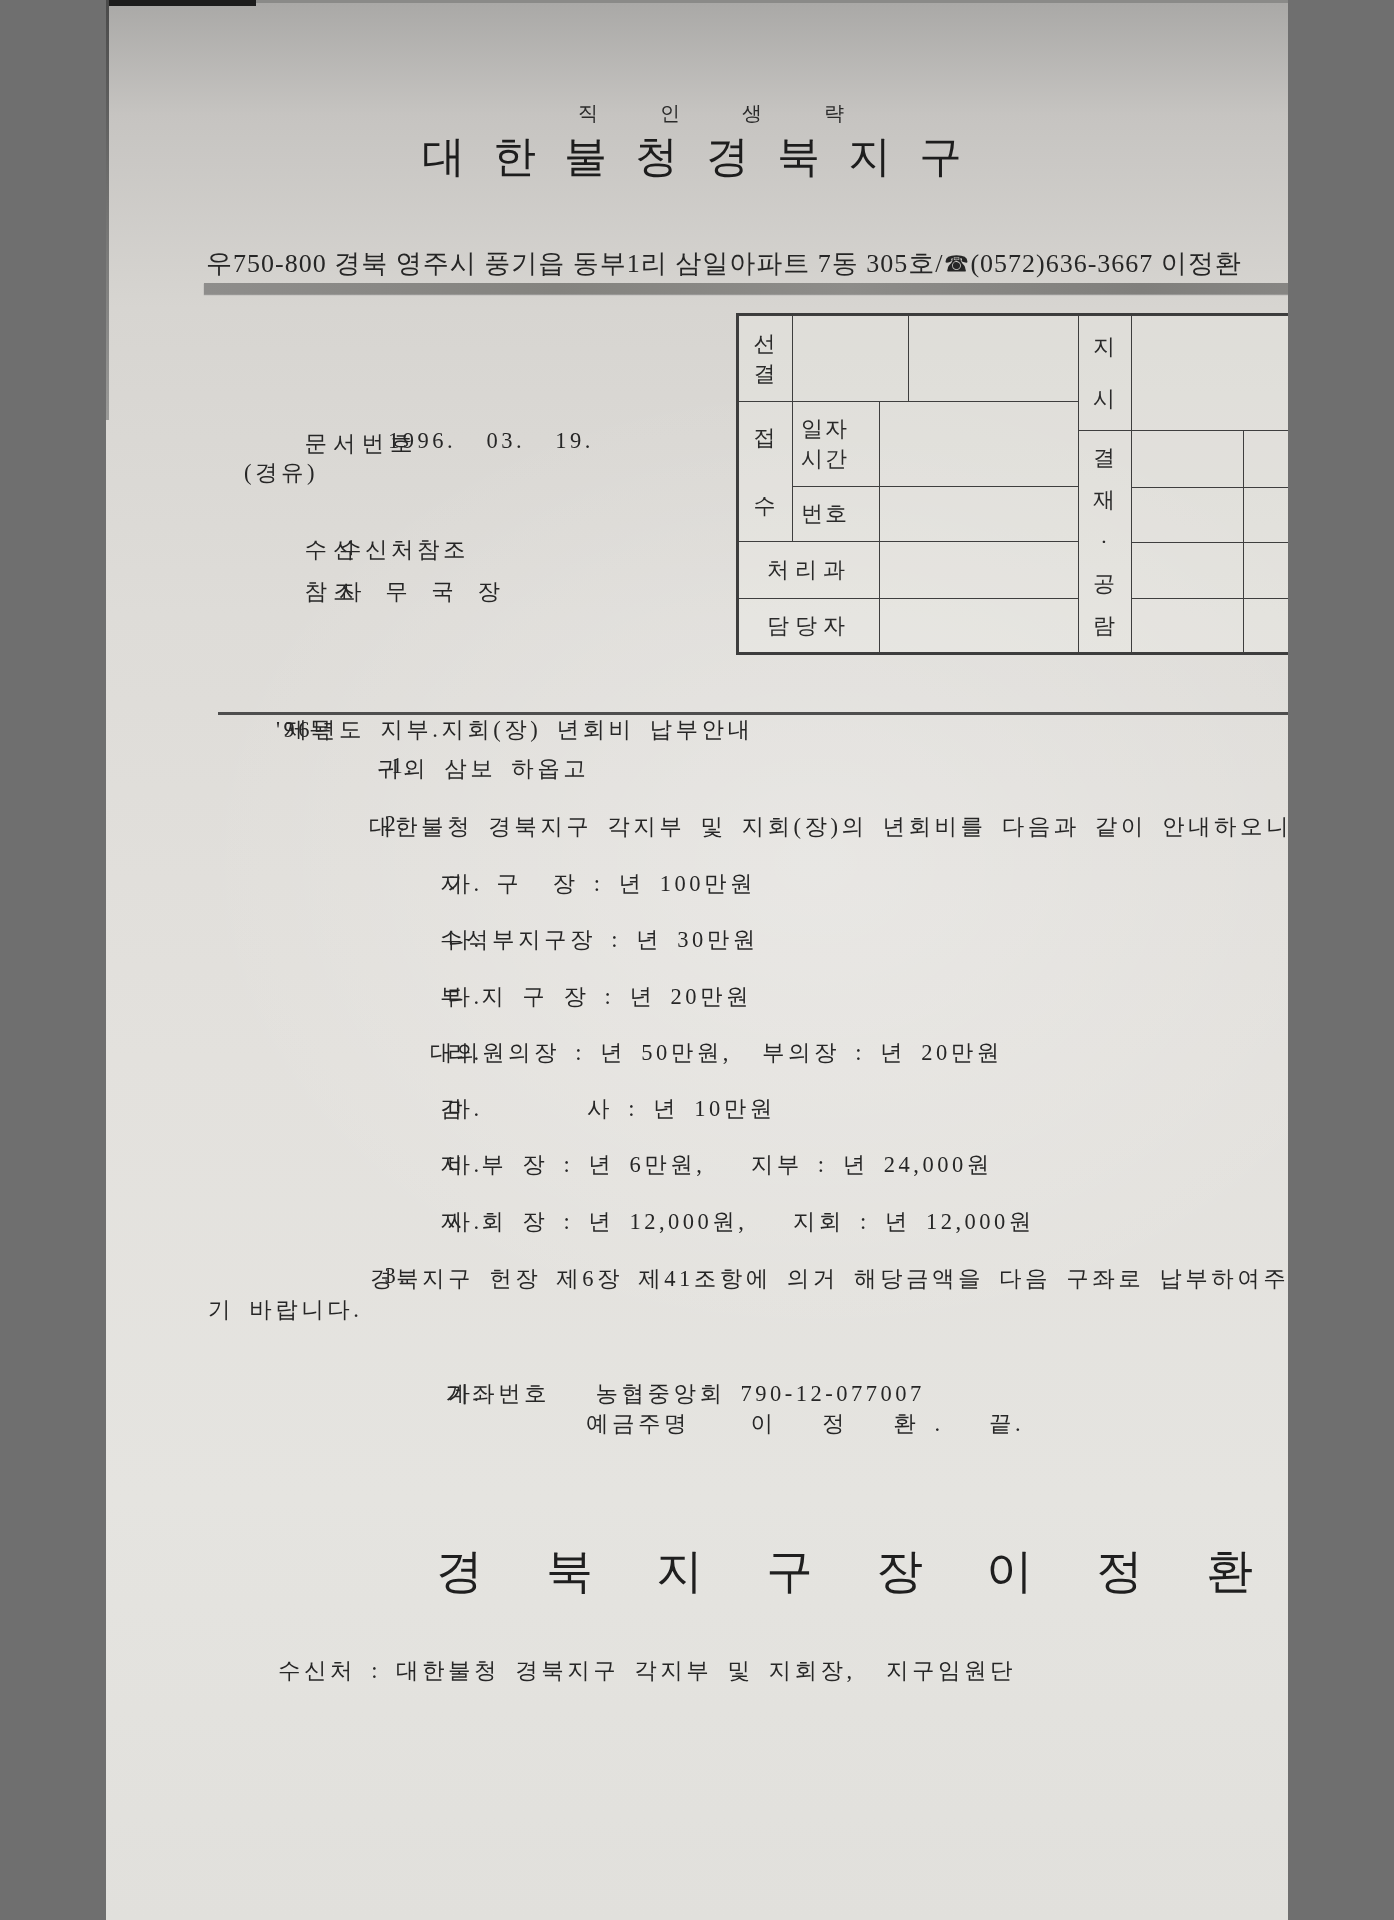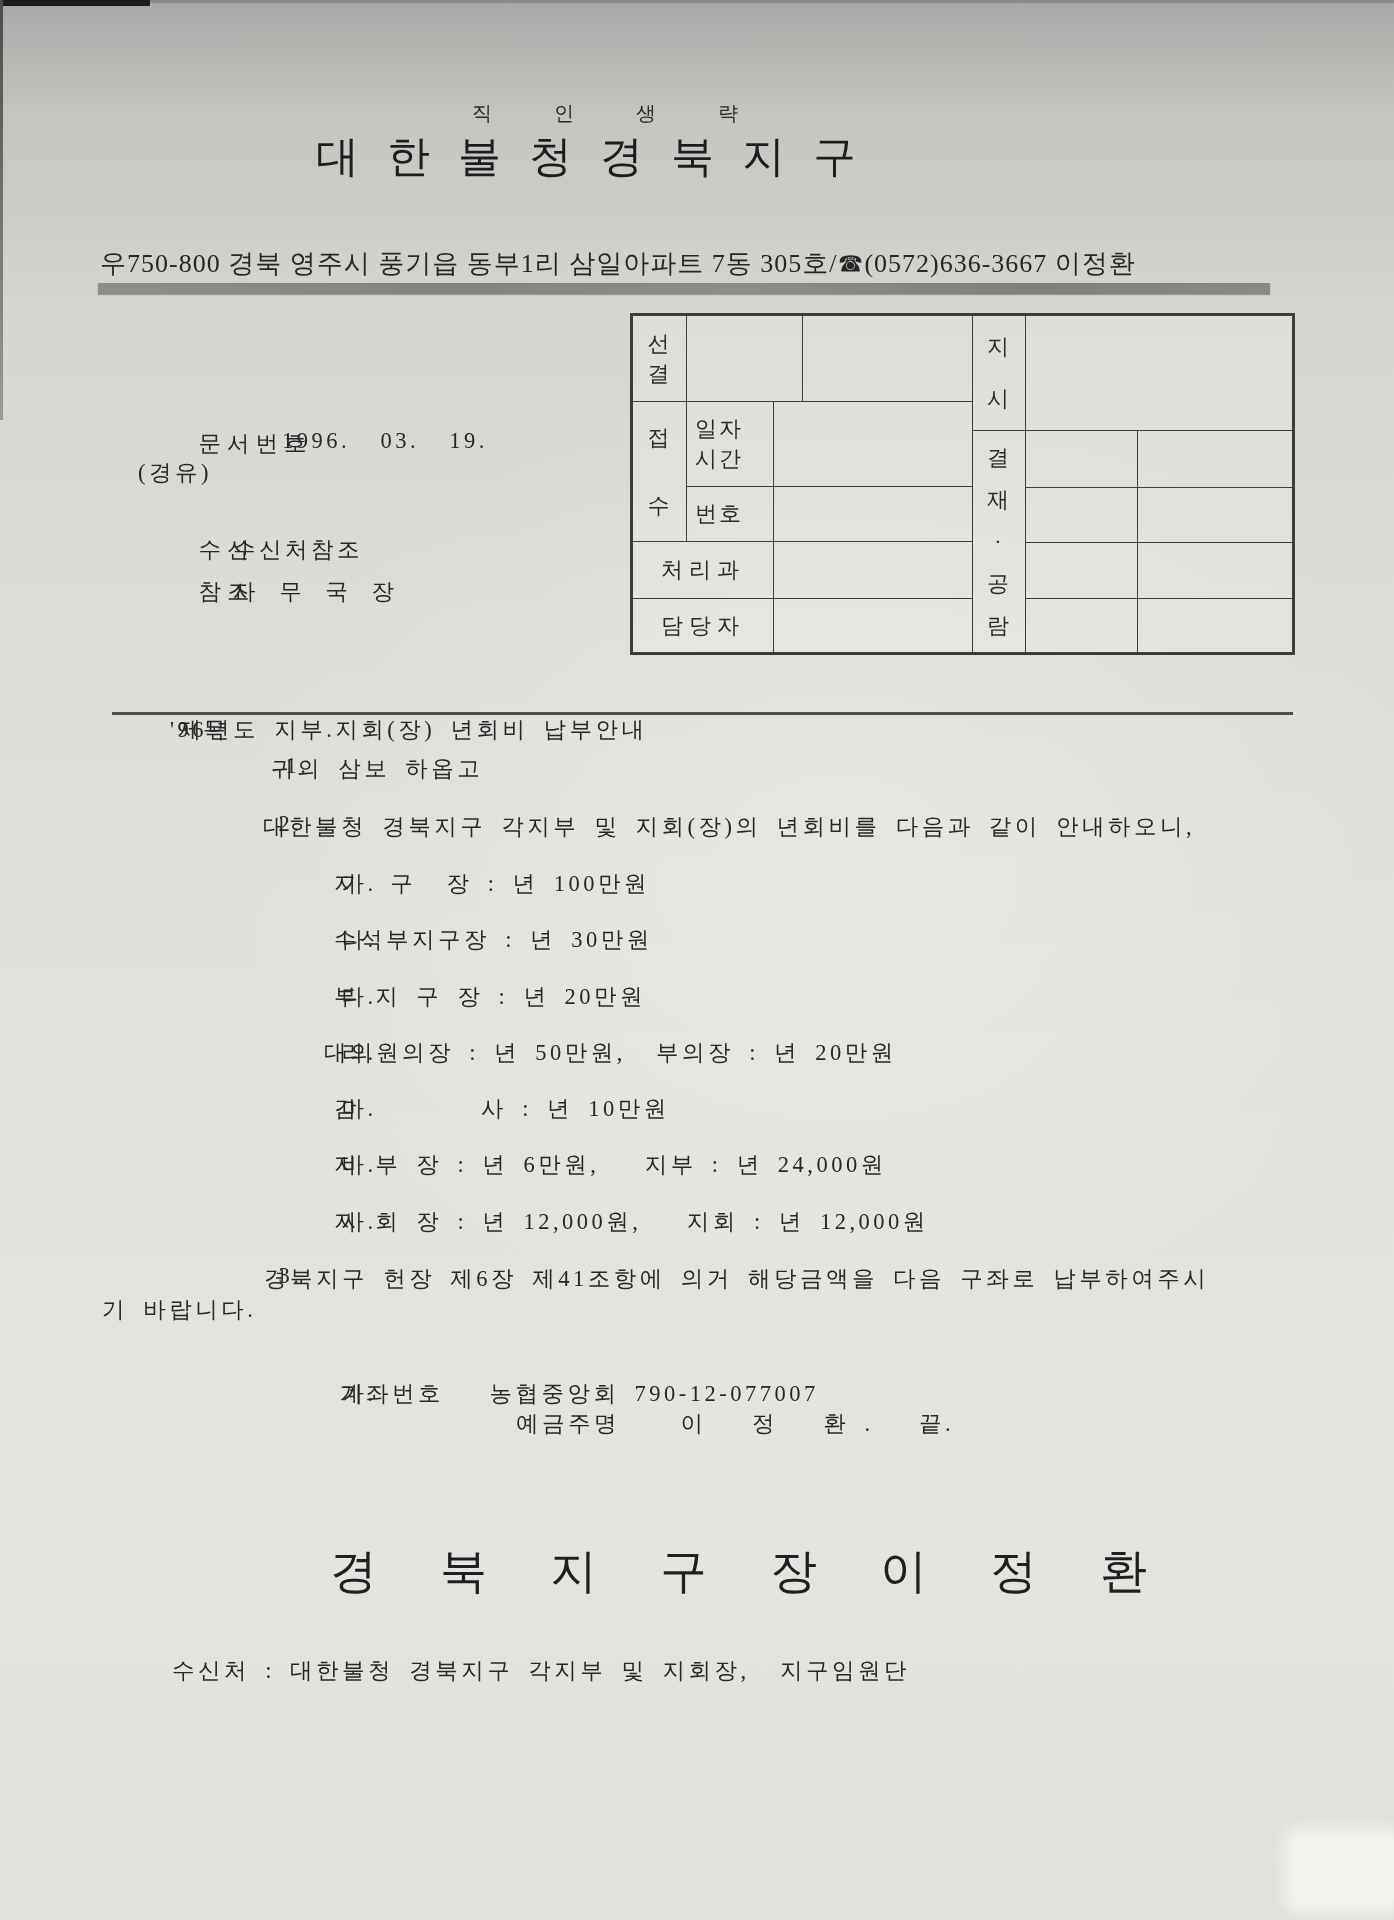--- a/index.html
+++ b/index.html
@@ -1,18 +1,18 @@
 <!DOCTYPE html>
 <html><head>
 <meta charset="utf-8">
 <style>
   html,body{margin:0;padding:0;background:#6f6f6f;}
   .page{
     position:relative;
-    width:1394px;height:1920px;
+    width:1182px;height:1920px;
     margin:0 auto;
     overflow:hidden;
     font-family:"Liberation Serif","DejaVu Serif",serif;
     color:#262626;
     background:
       radial-gradient(ellipse 900px 700px at 60% 45%, rgba(255,255,255,.25), rgba(255,255,255,0) 70%),
       linear-gradient(180deg,#a9a8a6 0%,#c6c4c1 6%,#d7d5d1 16%,#dedcd8 32%,#e3e1dd 55%,#e5e4e0 78%,#e1e0dc 100%);
   }
   .artifact{position:absolute;}
   .line{position:absolute;white-space:pre;}
@@ -131,19 +131,19 @@
   </div>
 
   <div class="line cjk" style="left:218px;top:1237px;">
     <span>3.</span><span style="position:absolute;left:46px;white-space:pre;">경북지구 헌장 제6장 제41조항에 의거 해당금액을 다음 구좌로 납부하여주시</span>
   </div>
   <div class="line cjk" style="left:102px;top:1294px;">기 바랍니다.</div>
 
   <div class="line cjk" style="left:281px;top:1352px;">
     <span>가.</span><span style="position:absolute;left:59px;white-space:pre;">계좌번호   농협중앙회 790-12-077007</span>
   </div>
-  <div class="line cjk" style="left:480px;top:1408px;margin-left:36px;">예금주명    이   정   환 .   끝.</div>
+  <div class="line cjk" style="left:480px;top:1408px;">예금주명    이   정   환 .   끝.</div>
 
   <div class="line sig" style="left:330px;top:1540px;">경북지구장이정환</div>
 
   <div class="line cjk" style="left:172px;top:1655px;">수신처 : 대한불청 경북지구 각지부 및 지회장,  지구임원단</div>
 
 </div>
 
 </body></html>

